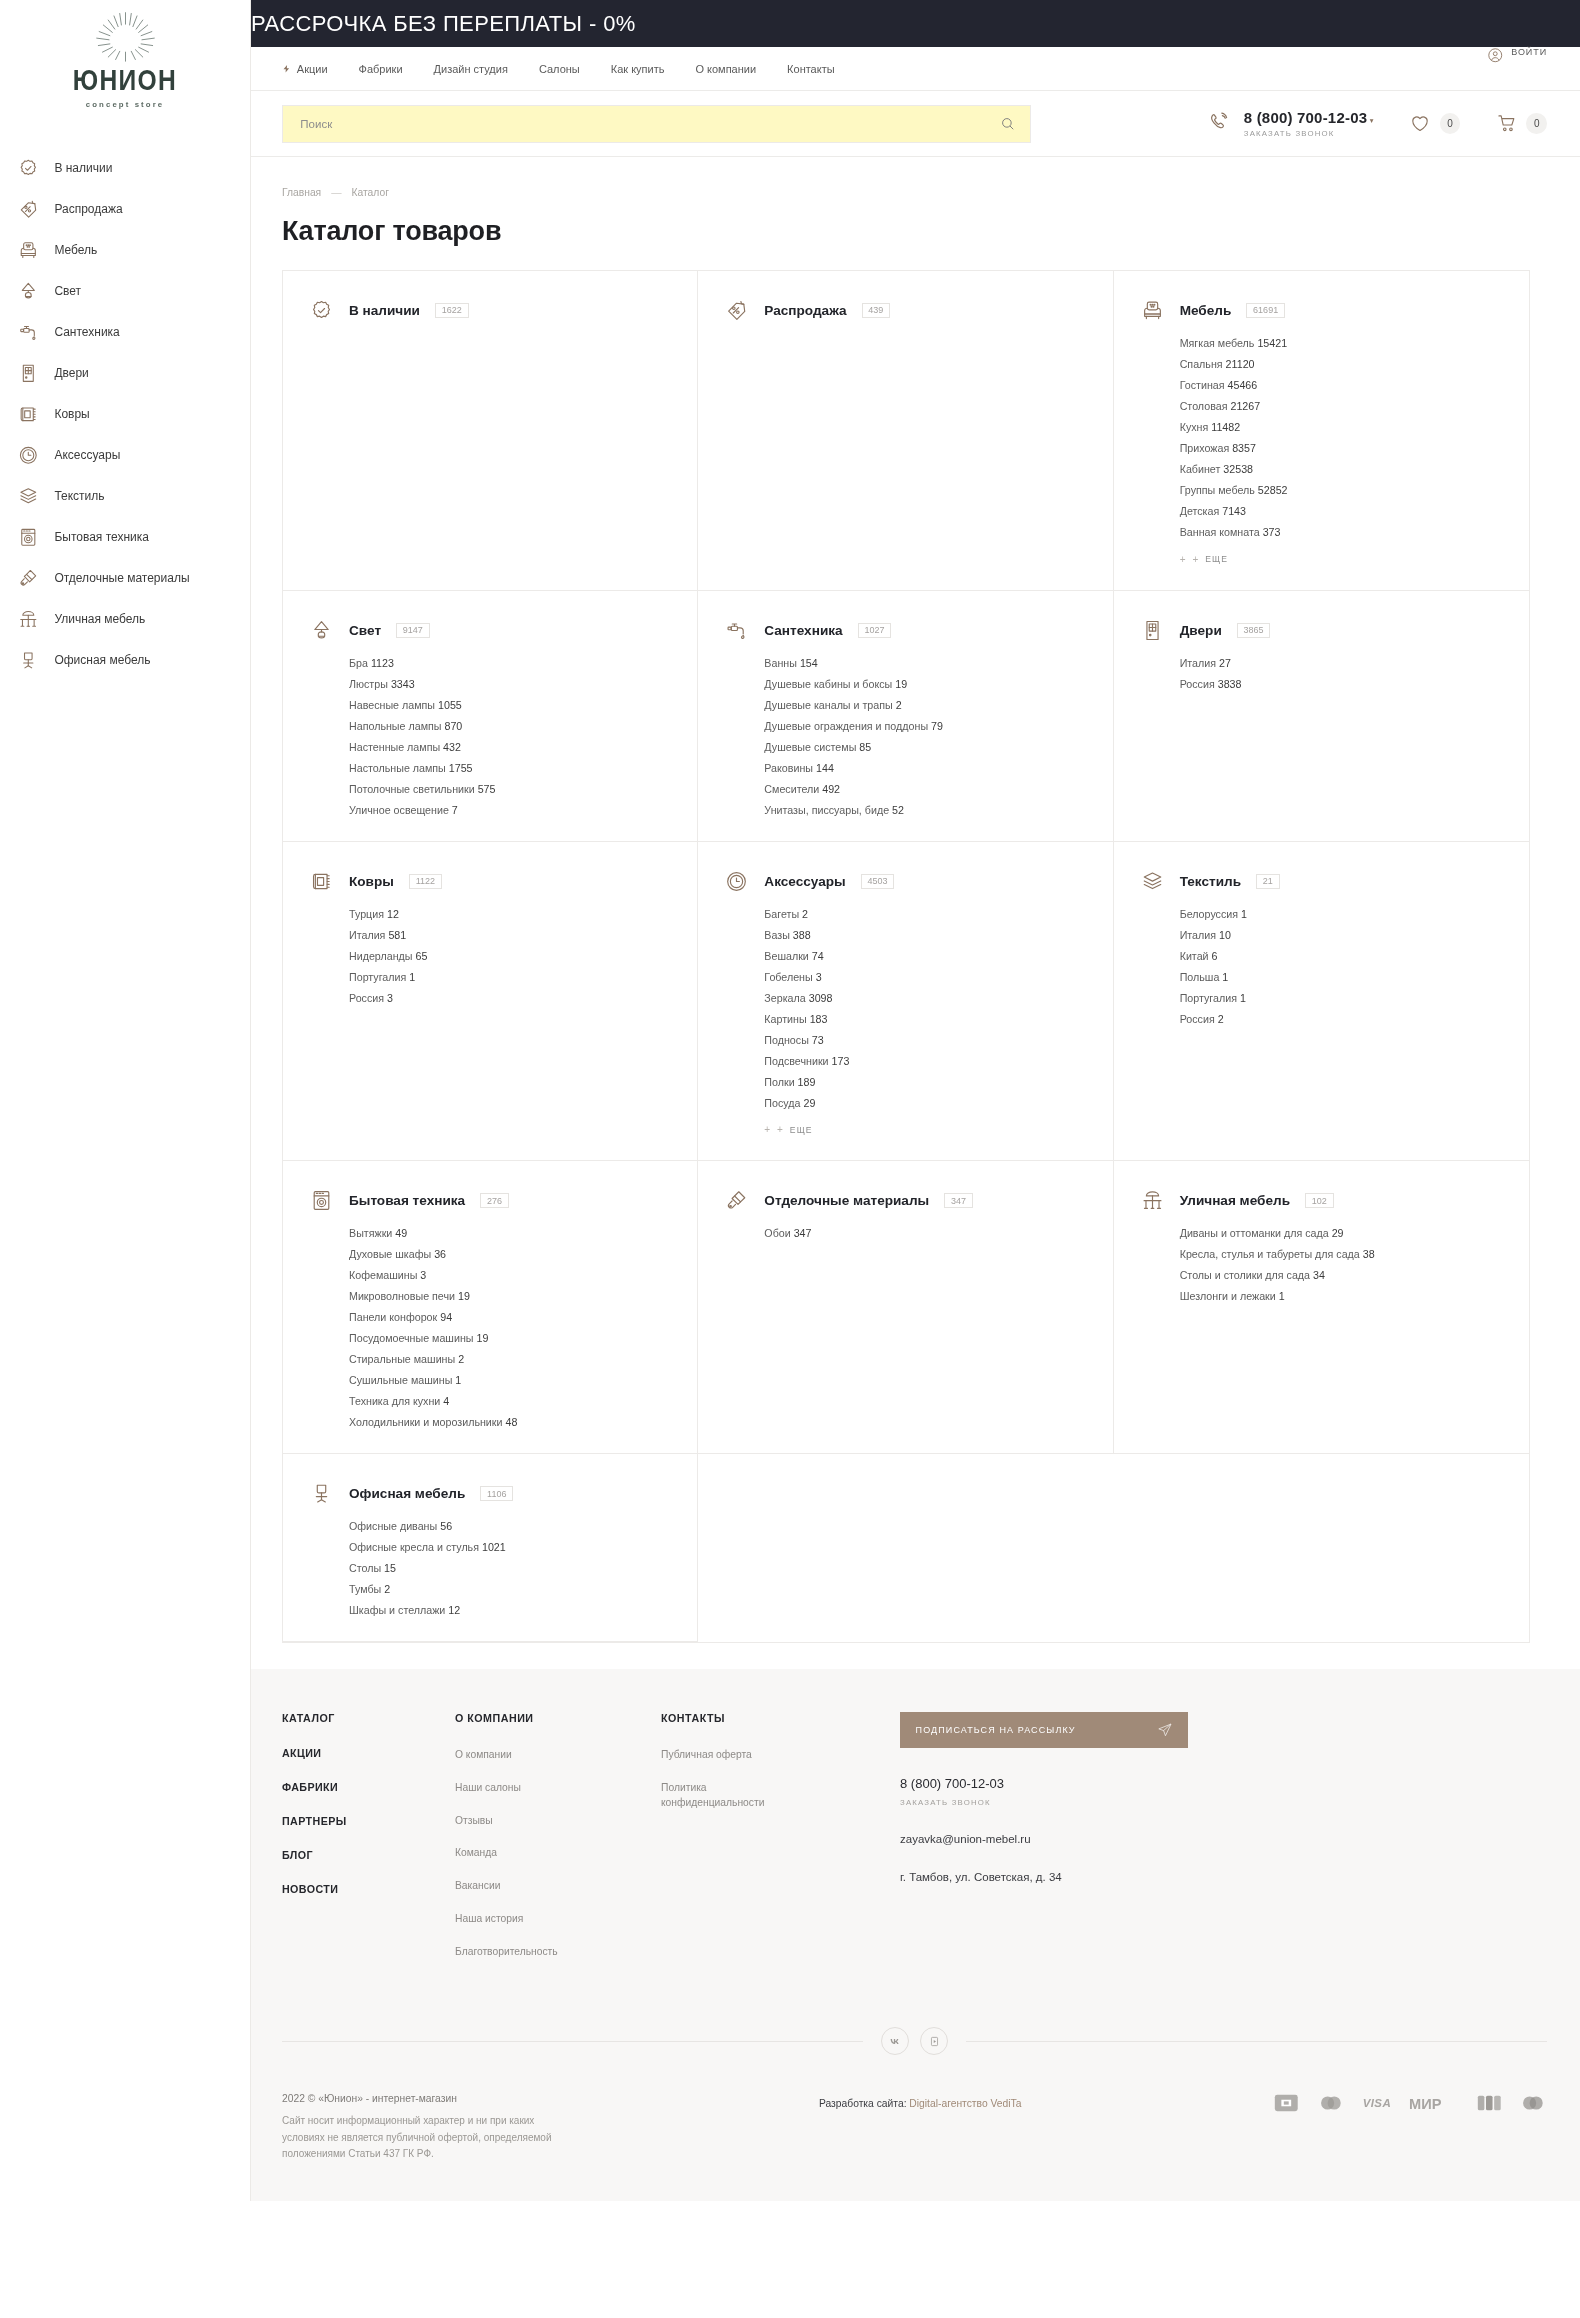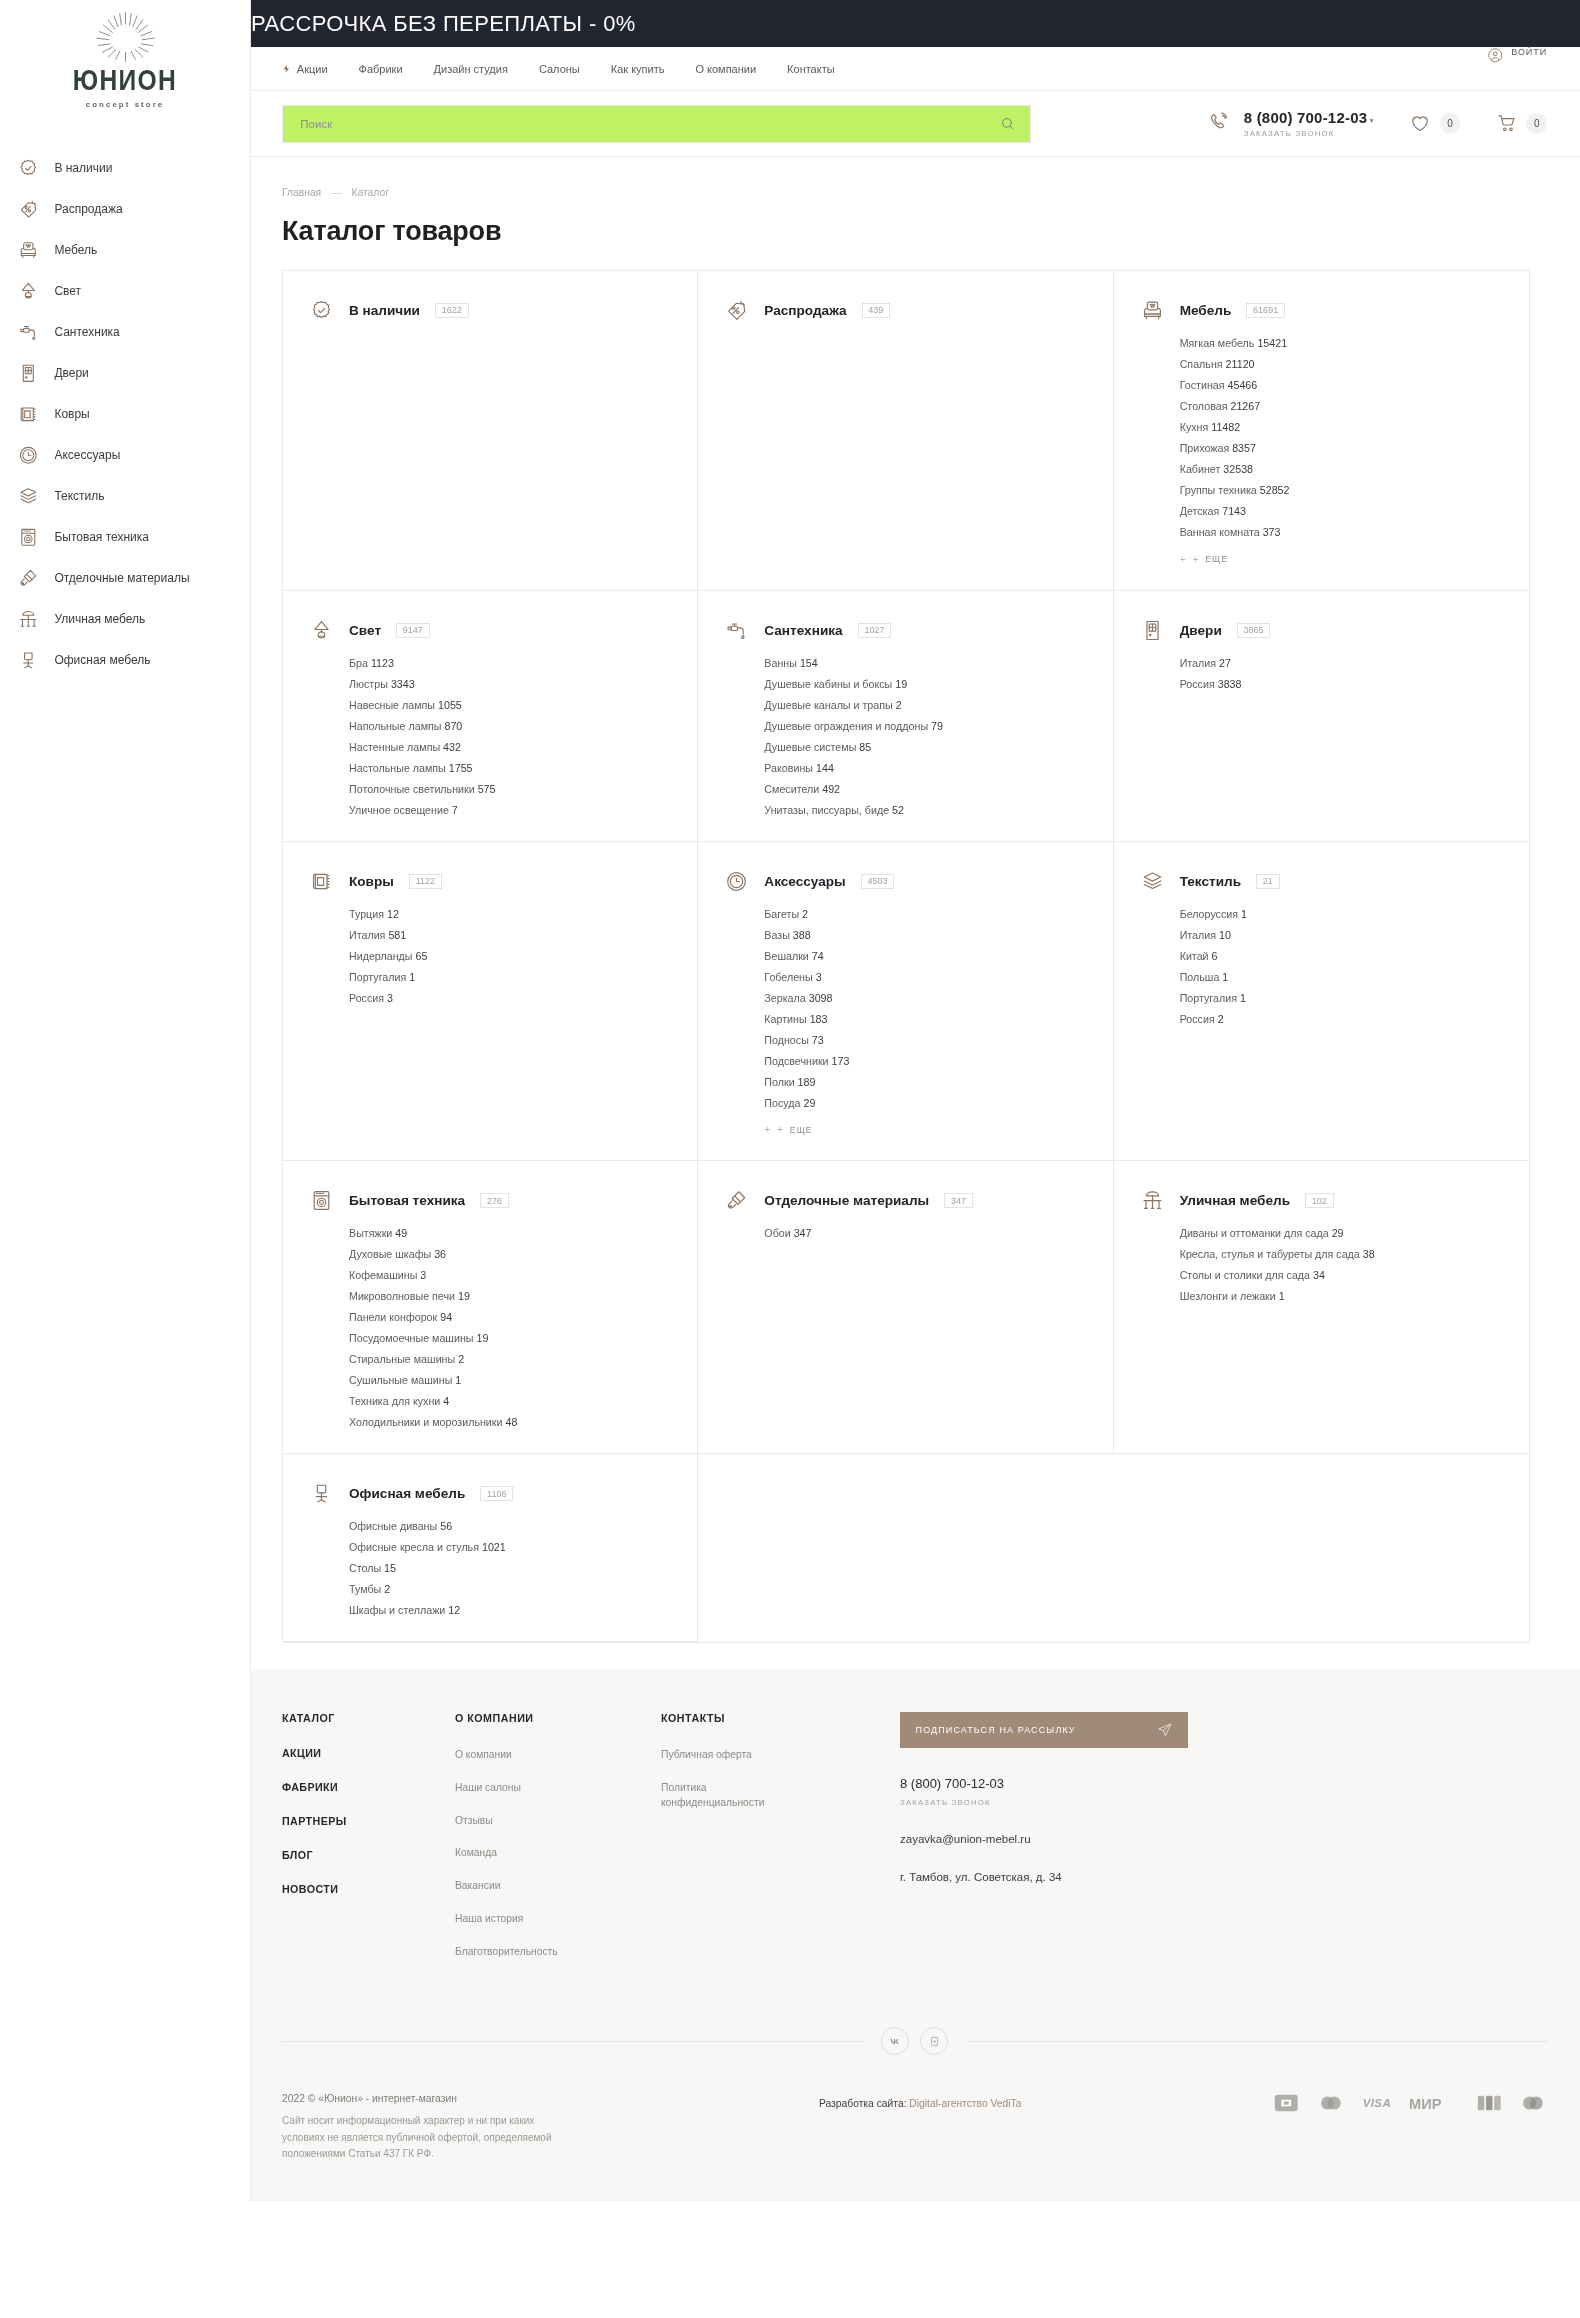--- a/index.html
+++ b/index.html
@@ -97,21 +97,21 @@
   .searchbar {
     height: 66px;
     display: flex;
     align-items: center;
     padding: 0 33px 0 31px;
     border-bottom: 0.8px solid #ecebe9;
     position: relative;
   }
   .search-field {
     width: 749px; height: 38px;
-    background: #bef264;
+    background: #fef9c3;
     border: 0.8px solid #eceae8;
     display: flex; align-items: center;
     padding: 0 11.5px 0 17.3px;
   }
   .search-field input {
     flex: 1; border: 0; outline: 0; background: transparent;
     font-size: 11.5px; color: #6b6b6b;
     font-family: "Liberation Sans", sans-serif;
   }
   .search-field input::placeholder { color: #8d8d8d; }
@@ -600,21 +600,21 @@
             <span class="cat-count">61691</span>
           </div>
           <div class="sub-list">
             <a class="sub-item"><span>Мягкая мебель</span> <b>15421</b></a>
             <a class="sub-item"><span>Спальня</span> <b>21120</b></a>
             <a class="sub-item"><span>Гостиная</span> <b>45466</b></a>
             <a class="sub-item"><span>Столовая</span> <b>21267</b></a>
             <a class="sub-item"><span>Кухня</span> <b>11482</b></a>
             <a class="sub-item"><span>Прихожая</span> <b>8357</b></a>
             <a class="sub-item"><span>Кабинет</span> <b>32538</b></a>
-            <a class="sub-item"><span>Группы техника</span> <b>52852</b></a>
+            <a class="sub-item"><span>Группы мебель</span> <b>52852</b></a>
             <a class="sub-item"><span>Детская</span> <b>7143</b></a>
             <a class="sub-item"><span>Ванная комната</span> <b>373</b></a>
           </div>
           <div class="more-link">
             <span class="plus">+</span>
             <span class="plus">+</span>
             <span>ЕЩЕ</span>
           </div>
         </div>
         <div class="cat-cell">

